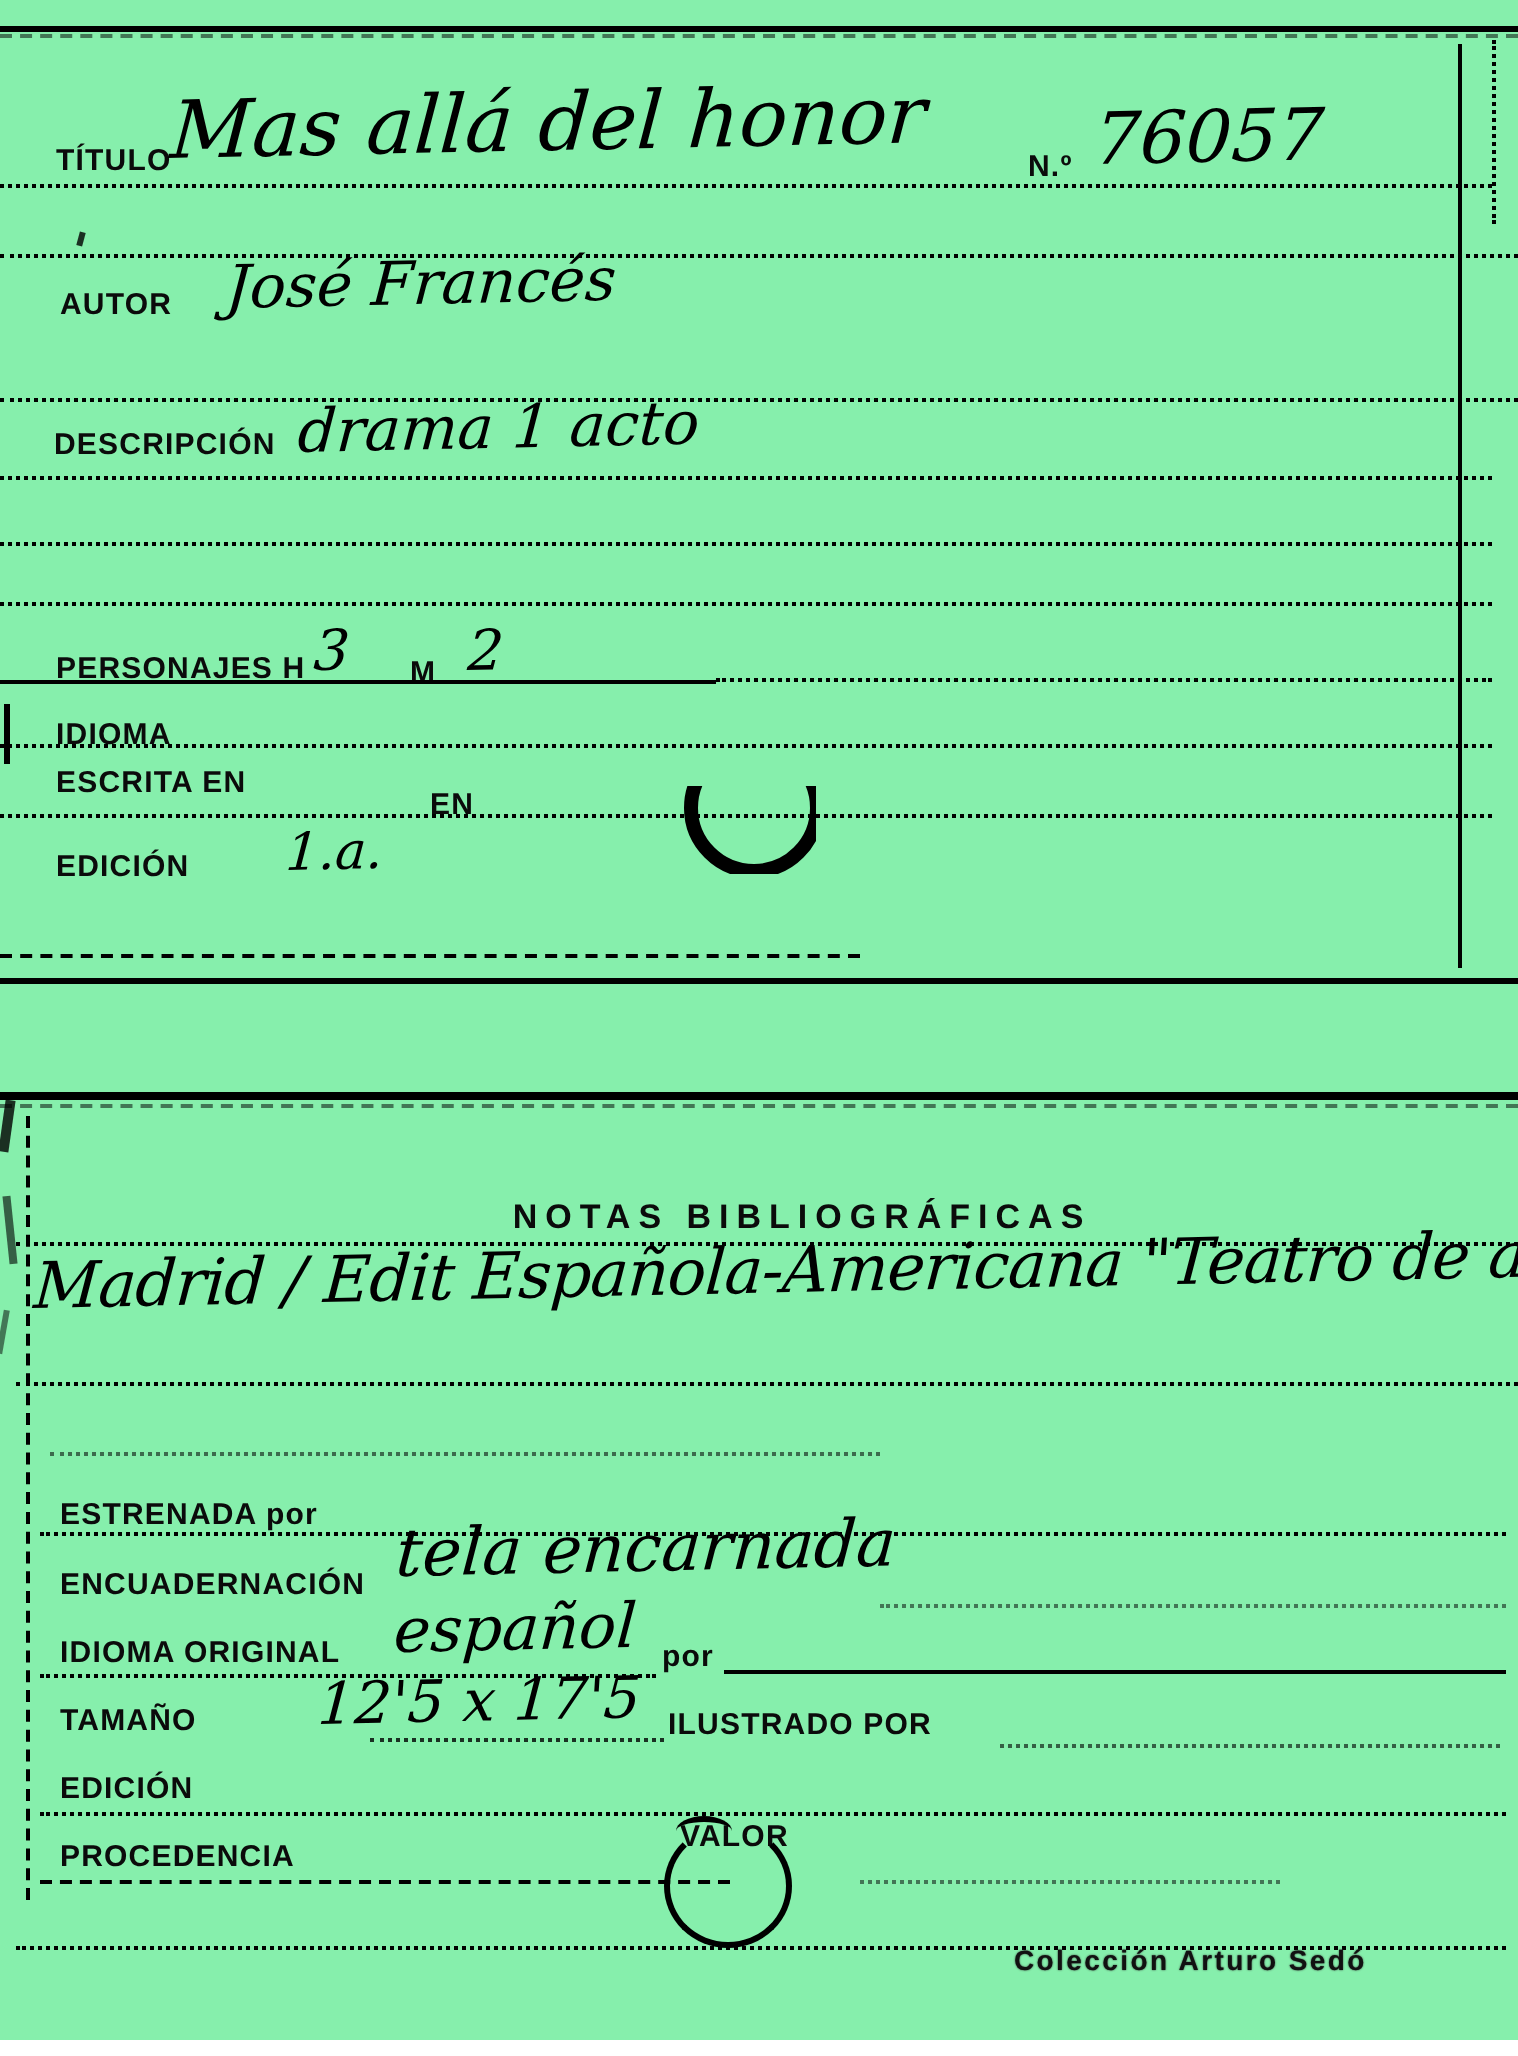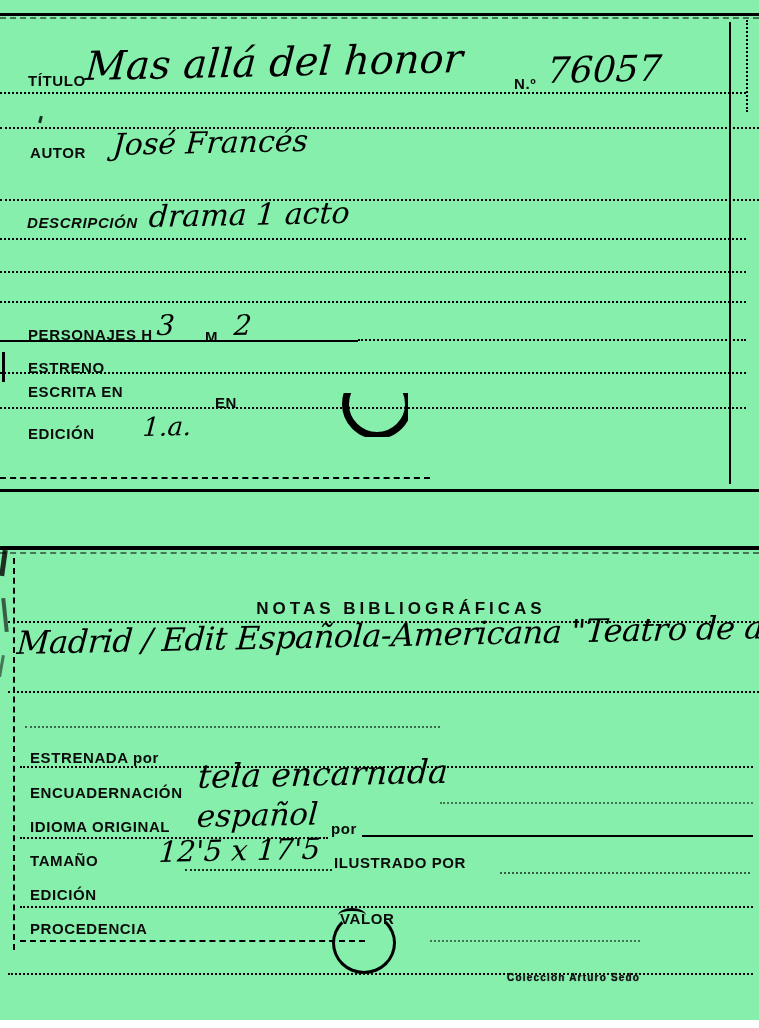--- a/index.html
+++ b/index.html
@@ -8,21 +8,21 @@
   .lbl{position:absolute;font-weight:700;font-size:15px;line-height:1;
        letter-spacing:.6px;color:#0b0b0b;white-space:nowrap;}
   .hand{position:absolute;font-family:"DejaVu Serif",serif;font-style:italic;
         color:#000;white-space:nowrap;line-height:1;
         transform:rotate(-1.2deg) skewX(-5deg);transform-origin:left bottom;}
   .dot{position:absolute;height:0;border-top:2px dotted #000;}
   .dash{position:absolute;height:0;border-top:2px dashed #000;}
   .solid{position:absolute;background:#000;}
   .heading{position:absolute;left:0;right:0;text-align:center;font-weight:700;
            font-size:17px;letter-spacing:4px;color:#0b0b0b;}
-  .footer-stamp{position:absolute;font-weight:700;font-size:10px;letter-spacing:1.2px;
+  .footer-stamp{position:absolute;font-weight:700;font-size:14px;letter-spacing:1.2px;
            color:#111;text-shadow:0 0 1px #333;}
   .blob-clip{position:absolute;overflow:hidden;}
   .blob-ring{position:absolute;border:7px solid #000;border-radius:50%;}
   .punch-circle{position:absolute;border:3px solid #000;border-radius:50%;
            border-top-color:transparent;}
   .punch-arc{position:absolute;border-top:3px solid #000;border-radius:50%;}
   .fuzz{position:absolute;background:#000;opacity:.8;}
 </style>
 </head>
 <body>
@@ -43,35 +43,35 @@
     <span class="hand" style="left:546px;top:53px;font-size:36px;">76057</span>
     <div class="dot" style="left:0;top:92px;width:746px;"></div>
 
     <div class="fuzz" style="left:39px;top:116px;width:3px;height:7px;transform:rotate(15deg);"></div>
     <div class="dot" style="left:0;top:127px;width:759px;"></div>
 
     <span class="lbl" style="left:30px;top:145px;">AUTOR</span>
     <span class="hand" style="left:112px;top:130px;font-size:30px;">José Francés</span>
     <div class="dot" style="left:0;top:199px;width:759px;"></div>
 
-    <span class="lbl" style="left:27px;top:215px;font-style:italic;">DESCRIPCIÓN</span>
+    <span class="lbl" style="left:27px;top:215px;">DESCRIPCIÓN</span>
     <span class="hand" style="left:148px;top:202px;font-size:30px;">drama 1 acto</span>
     <div class="dot" style="left:0;top:238px;width:746px;"></div>
     <div class="dot" style="left:0;top:271px;width:746px;"></div>
     <div class="dot" style="left:0;top:301px;width:746px;"></div>
 
     <span class="lbl" style="left:28px;top:327px;">PERSONAJES H</span>
     <span class="hand" style="left:156px;top:312px;font-size:28px;">3</span>
     <span class="lbl" style="left:205px;top:329px;">M</span>
     <span class="hand" style="left:233px;top:312px;font-size:28px;">2</span>
     <div class="solid" style="left:0;top:340px;width:358px;height:2px;"></div>
     <div class="dot" style="left:358px;top:339px;width:388px;"></div>
 
     <div class="solid" style="left:2px;top:352px;width:3px;height:30px;"></div>
-    <span class="lbl" style="left:28px;top:360px;">ESTRENO</span>
+    <span class="lbl" style="left:28px;top:360px;">IDIOMA</span>
     <div class="dot" style="left:0;top:372px;width:746px;"></div>
 
     <span class="lbl" style="left:28px;top:384px;">ESCRITA EN</span>
     <span class="lbl" style="left:215px;top:395px;">EN</span>
     <div class="dot" style="left:0;top:407px;width:746px;"></div>
 
     <div class="blob-clip" style="left:338px;top:393px;width:70px;height:44px;">
       <div class="blob-ring" style="left:4px;top:-24px;width:56px;height:56px;"></div>
     </div>
 

